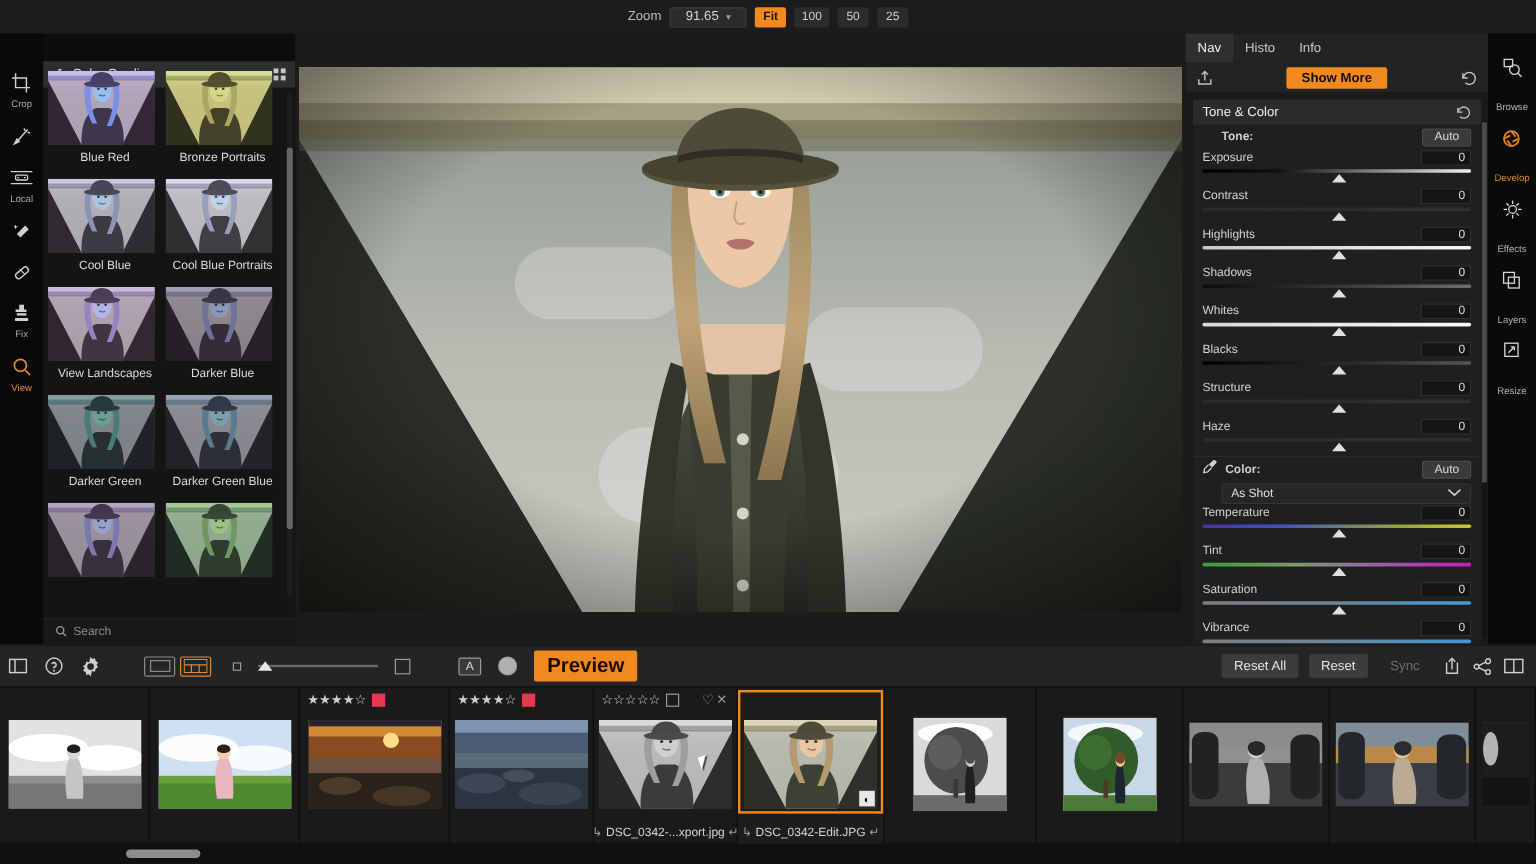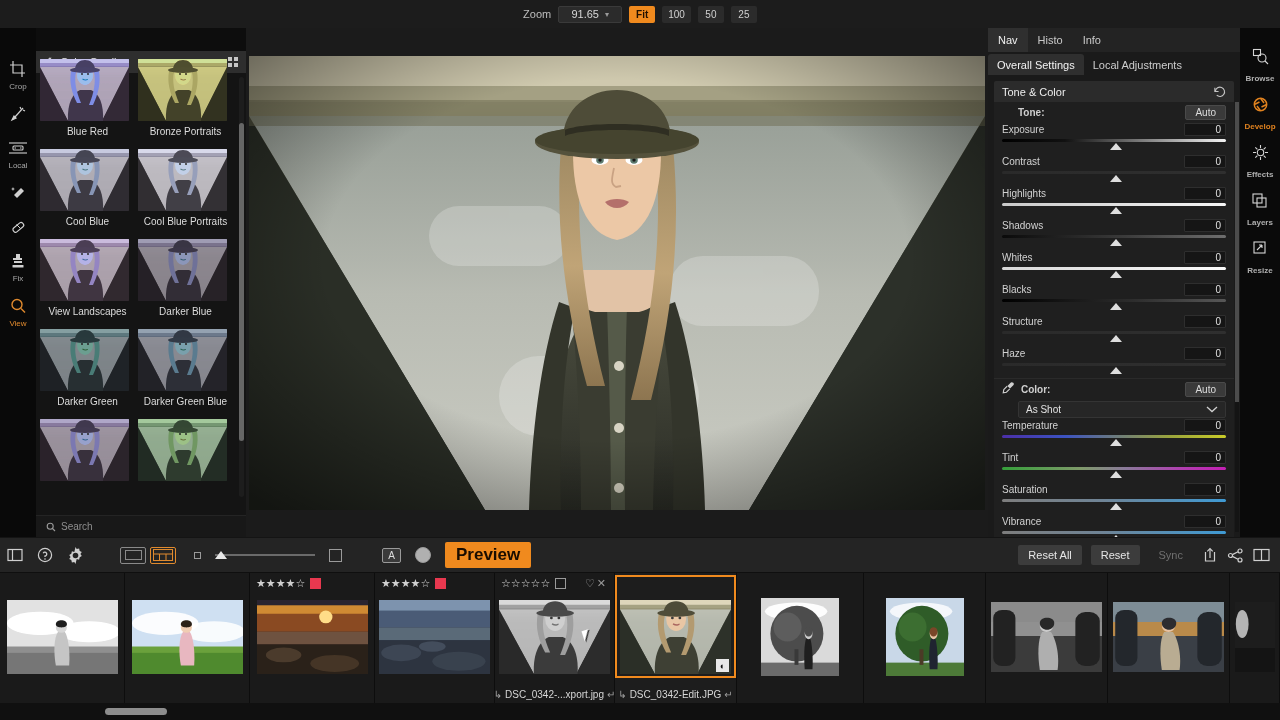--- a/index.html
+++ b/index.html
@@ -188,21 +188,21 @@
 
   
   .rightrail {
     position: absolute; left: 1240px; top: 28px; width: 40px; height: 509px;
     background: #0a0a0a; display: flex; flex-direction: column;
     align-items: center; padding-top: 18px;
   }
   .mod { display: flex; flex-direction: column; align-items: center; margin-bottom: 11px; }
   .mod .micon { width: 20px; height: 20px; display: flex; align-items: center;
                 justify-content: center; color: #d6d6d6; }
-  .mod .mlabel { font-size: 8px; color: #b0b0b0; margin-top: 8px; font-weight: bold; }
+  .mod .mlabel { font-size: 8px; color: #b0b0b0; margin-top: 19px; }
   .mod.active .micon, .mod.active .mlabel { color: #e0821f; }
 
   
   .bottombar {
     position: absolute; left: 0; top: 537px; width: 1280px; height: 35px;
     background: #242424; display: flex; align-items: center;
     border-top: 1px solid #141414;
   }
   .bb-left { display: flex; align-items: center; gap: 14px; padding-left: 7px; }
   .bb-right { margin-left: auto; display: flex; align-items: center; gap: 9px; padding-right: 10px; }
@@ -778,23 +778,35 @@
       </svg>
     </div>
   </div>
 
   <div class="rightpanel">
     <div class="rp-tabs">
       <div class="rp-tab active">Nav</div>
       <div class="rp-tab">Histo</div>
       <div class="rp-tab">Info</div>
     </div>
-    <div class="rp-subtabs">
-      <div class="rp-subtab active">Overall Settings</div>
-      <div class="rp-subtab">Local Adjustments</div>
+    <div class="rp-actionbar">
+      <span class="icon-btn">
+        <svg width="14" height="14" viewBox="0 0 14 14" fill="none" stroke="#c4c4c4" stroke-width="1.2">
+          <path d="M2 8 V12 H12 V8"></path>
+            <path d="M7 9 V2"></path>
+            <path d="M4.5 4 L7 1.6 L9.5 4"></path>
+        </svg>
+      </span>
+      <span class="showmore">Show More</span>
+      <span class="icon-btn">
+        <svg width="14" height="14" viewBox="0 0 14 14" fill="none" stroke="#c4c4c4" stroke-width="1.2">
+          <path d="M2.5 6.5 A5 5 0 1 1 4 11"></path>
+            <path d="M2 3 V7 H6"></path>
+        </svg>
+      </span>
     </div>
 
     <div class="section">
       <div class="section-header">
         <span class="section-title">Tone &amp; Color</span>
         <span class="icon-btn">
           <svg width="13" height="13" viewBox="0 0 14 14" fill="none" stroke="#c4c4c4" stroke-width="1.2">
             <path d="M2.5 6.5 A5 5 0 1 1 4 11"></path>
               <path d="M2 3 V7 H6"></path>
           </svg>

